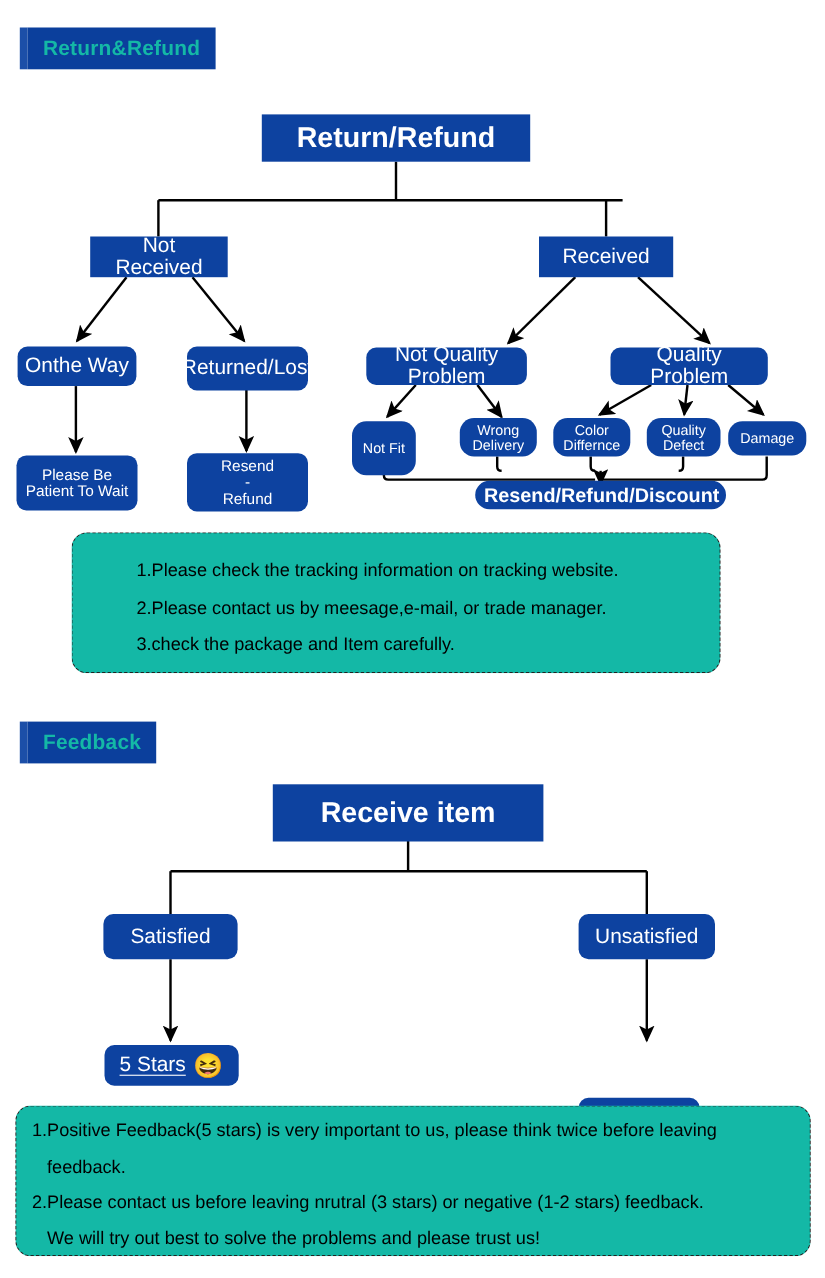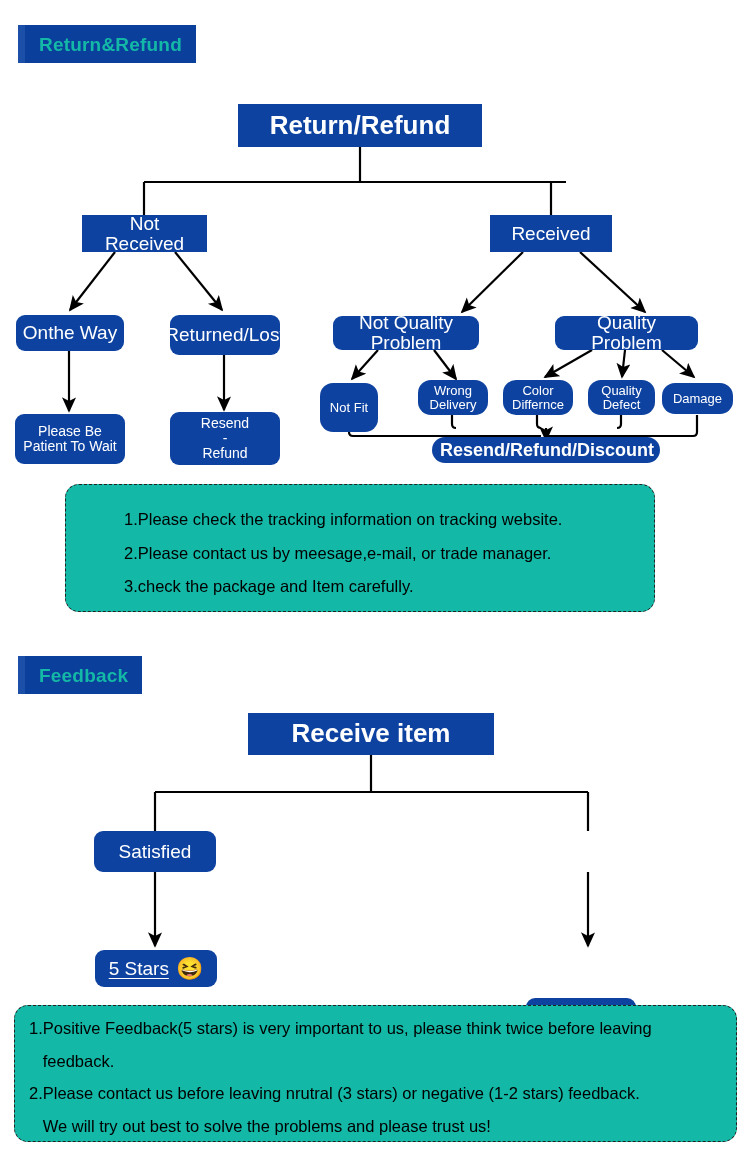--- a/index.html
+++ b/index.html
@@ -198,28 +198,31 @@
   </div>
 
   <div class="note" style="left:65px;top:484px;width:590px;height:128px;">
     <div class="note-lines" style="left:58px;top:26px;">
       <div class="note-line" style="margin-bottom:17px;">1.Please check the tracking information on tracking website.</div>
       <div class="note-line" style="margin-bottom:17px;">2.Please contact us by meesage,e-mail, or trade manager.</div>
       <div class="note-line">3.check the package and Item carefully.</div>
     </div>
   </div>
 
-  <div class="node rect root" style="left:248px;top:713px;width:246px;height:42px;">
+  <div class="node rect root" style="left:248px;top:713px;width:246px;height:52px;">
     <span class="txt">Receive item</span>
   </div>
 
   <div class="node round lvl2" style="left:94px;top:831px;width:122px;height:41px;">
     <span class="txt">Satisfied</span>
   </div>
 
+  <div class="node round lvl2" style="left:526px;top:831px;width:124px;height:41px;">
+    <span class="txt">Unsatisfied</span>
+  </div>
 
   <div class="node round lvl2" style="left:95px;top:950px;width:122px;height:37px;">
     <span class="inline-row">
       <span class="u-line">5 Stars</span>
       <span class="emoji">😆</span>
     </span>
   </div>
 
   <div class="node round lvl2" style="left:526px;top:998px;width:110px;height:37px;font-family:Liberation Serif, serif;">
     <span class="txt u-line">Contact us</span>

